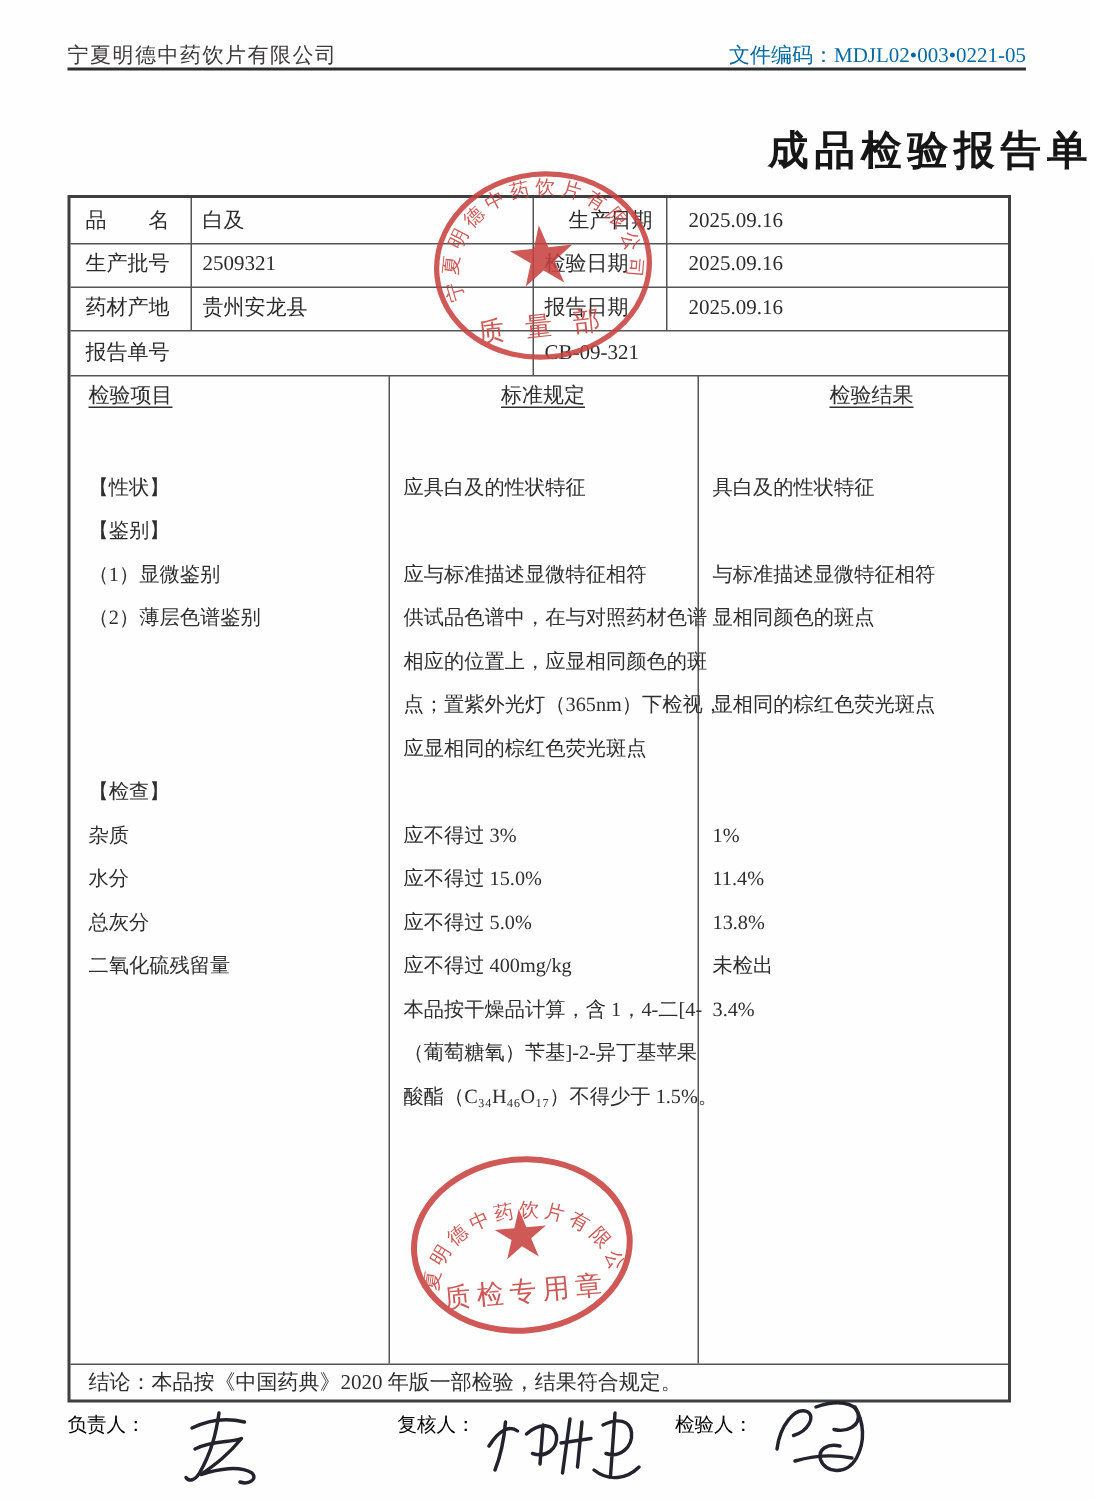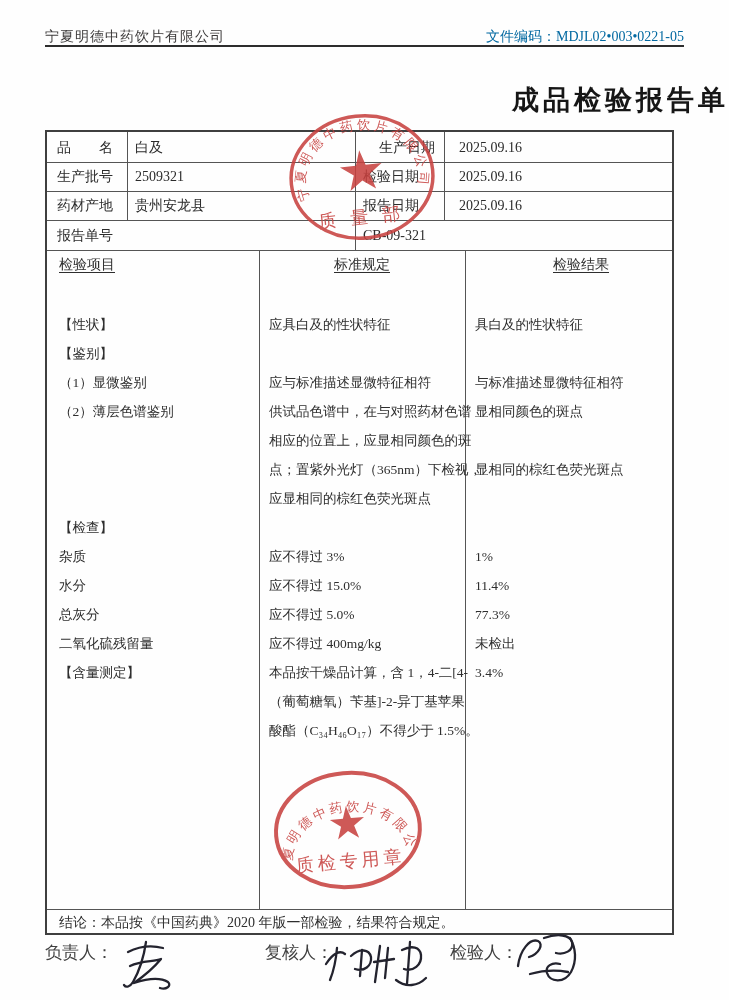--- a/index.html
+++ b/index.html
@@ -22,21 +22,21 @@
   .vline{position:absolute; width:1px; background:#555;}
   .cell{position:absolute; font-size:14px; white-space:nowrap; color:#2b2b2b;}
   .row-line{line-height:29px;}
   .dhead{position:absolute; top:118px; height:30px; line-height:30px; text-align:center; font-size:14px;}
   .dhead span{text-decoration:underline; text-underline-offset:3px;}
   .colbody{position:absolute; top:178px; font-size:13.5px;}
   .colbody div{height:29px; line-height:29px; white-space:nowrap;}
   .concl{position:absolute; left:12px; top:777px; height:28px; line-height:28px; font-size:14px; white-space:nowrap;}
   .concl b{font-weight:normal;}
   
-  .sig-label{font-size:17px; color:#404040; top:941px;}
+  .sig-label{font-size:13px; color:#000000; top:941px;}
   svg.sig{position:absolute; pointer-events:none;}
   svg.sig path{fill:none; stroke:#23232e; stroke-width:2.3; stroke-linecap:round; stroke-linejoin:round;}
   
   svg.stamp{position:absolute; pointer-events:none; opacity:.87; z-index:5;}
 </style>
 </head>
 <body>
 
 <div id="page">
 
@@ -87,21 +87,20 @@
       <div>（1）显微鉴别</div>
       <div>（2）薄层色谱鉴别</div>
       <div></div>
       <div></div>
       <div></div>
       <div>【检查】</div>
       <div>杂质</div>
       <div>水分</div>
       <div>总灰分</div>
       <div>二氧化硫残留量</div>
-      <div>【含量测定】</div>
       <div></div>
       <div></div>
     </div>
     <div class="colbody" style="left:222px; width:194px;">
       <div>应具白及的性状特征</div>
       <div></div>
       <div>应与标准描述显微特征相符</div>
       <div>供试品色谱中，在与对照药材色谱</div>
       <div>相应的位置上，应显相同颜色的斑</div>
       <div>点；置紫外光灯（365nm）下检视，</div>
@@ -119,21 +118,21 @@
       <div>具白及的性状特征</div>
       <div></div>
       <div>与标准描述显微特征相符</div>
       <div>显相同颜色的斑点</div>
       <div></div>
       <div>显相同的棕红色荧光斑点</div>
       <div></div>
       <div></div>
       <div>1%</div>
       <div>11.4%</div>
-      <div>77.3%</div>
+      <div>13.8%</div>
       <div>未检出</div>
       <div>3.4%</div>
       <div></div>
       <div></div>
     </div>
 
     <div class="concl"><b>结论：</b><span>本品按《中国药典》2020 年版一部检验，结果符合规定。</span></div>
   </div>
 
   <div class="abs sig-label" style="left:45px;">负责人：</div>

